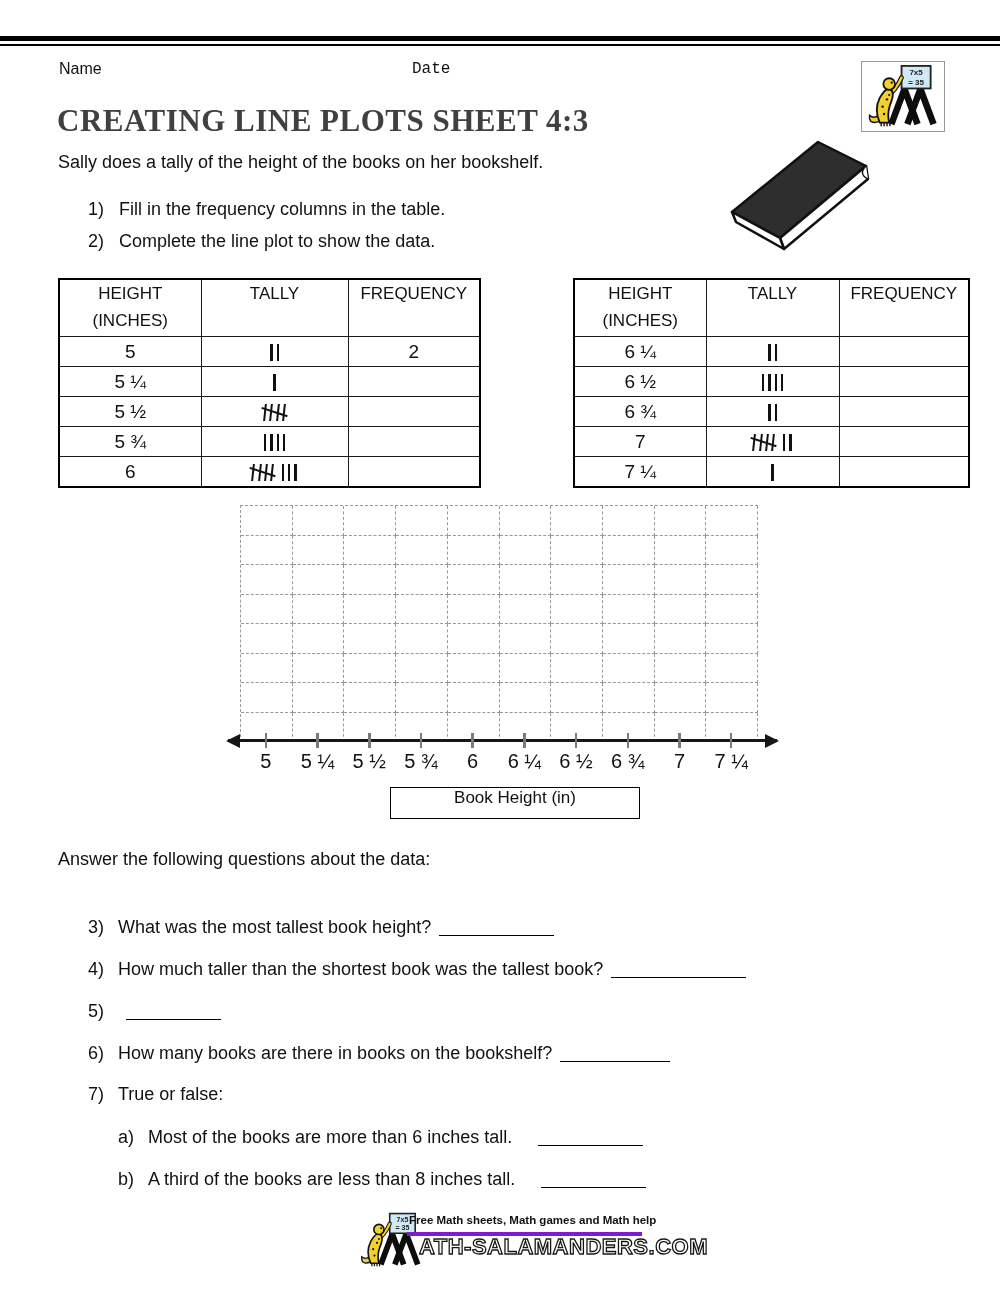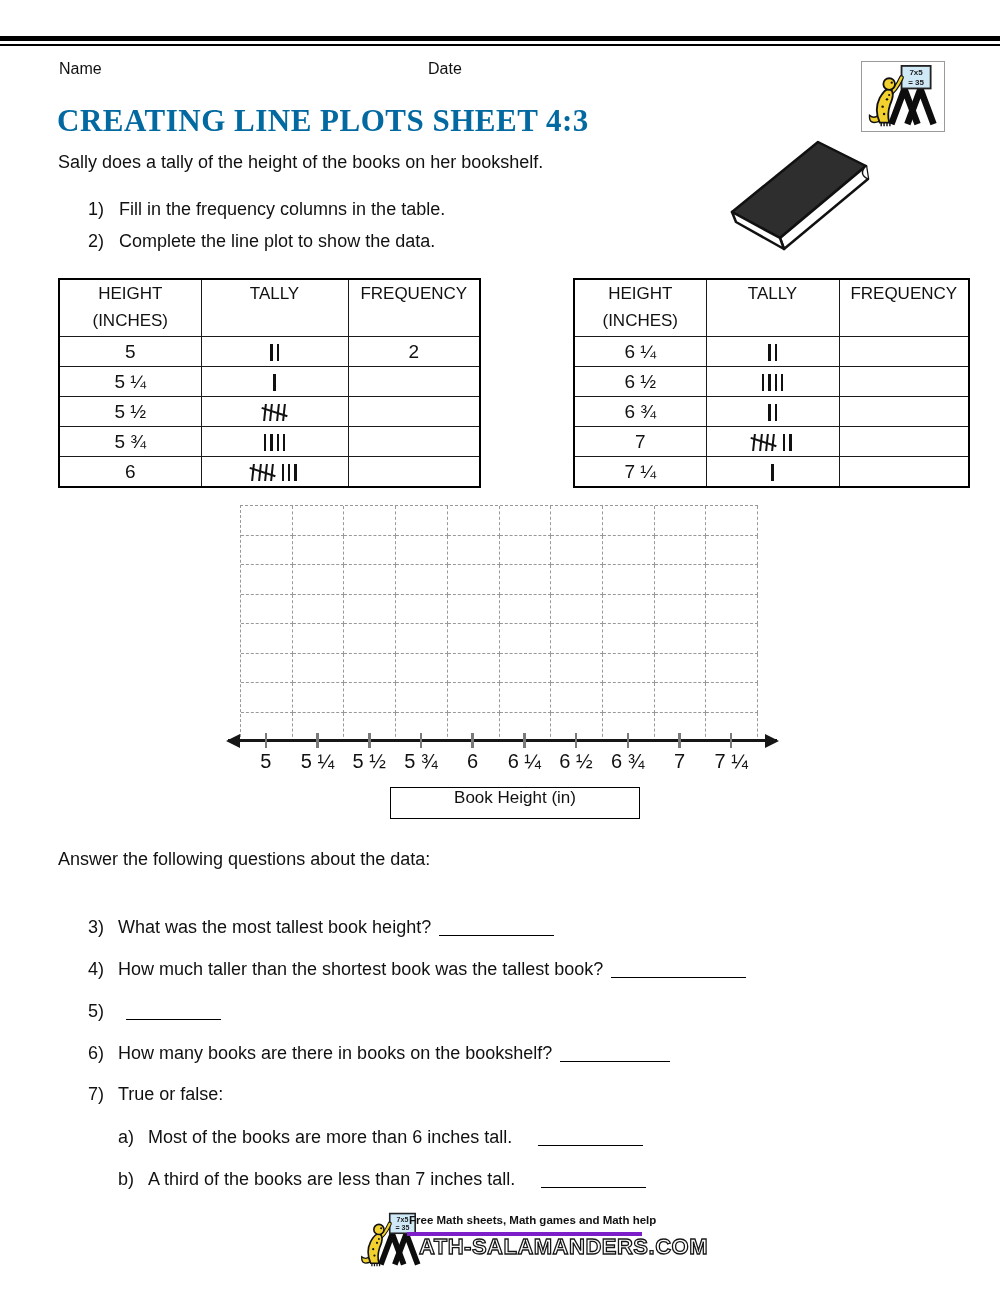--- a/index.html
+++ b/index.html
@@ -1,21 +1,21 @@
 <!DOCTYPE html>
 <html><head>
 <meta charset="utf-8">
 <style>
   html,body{margin:0;padding:0;background:#fff;}
   .page{position:relative;width:1000px;height:1294px;background:#fff;overflow:hidden;
         font-family:"Liberation Sans",sans-serif;color:#111;}
   .top-rule{position:absolute;left:0;top:36px;width:100%;height:3px;
         border-top:5px solid #000;border-bottom:2px solid #000;}
   .meta-label{position:absolute;top:60px;font-size:16px;}
-  .meta-name{left:59px;} .meta-date{left:428px;}
+  .meta-name{left:59px;} .meta-date{left:412px;font-family:Liberation Mono, monospace;}
   .badge{position:absolute;left:861px;top:61px;width:82px;height:69px;border:1.5px solid #9a9a9a;
         display:flex;align-items:center;justify-content:center;background:#fff;}
   .title{position:absolute;left:57px;top:103px;font-family:"Liberation Serif",serif;
         font-weight:bold;font-size:31px;letter-spacing:.5px;}
   .intro{position:absolute;left:58px;top:152px;font-size:18px;}
   .instructions{position:absolute;left:88px;top:199px;font-size:18px;}
   .instr-row{display:flex;margin-bottom:13px;height:19px;}
   .instr-num{width:22px;margin-right:9px;}
   .book{position:absolute;left:716px;top:138px;}
   table.tbl{position:absolute;top:278px;border-collapse:collapse;table-layout:fixed;border:2.5px solid #000;}
@@ -81,21 +81,21 @@
       <circle cx="36.5" cy="27" r="1.6" fill="#111"></circle>
       <circle cx="24" cy="60" r="1.7" fill="#111"></circle>
             <circle cx="30" cy="50" r="1.7" fill="#111"></circle>
       <circle cx="26" cy="70" r="1.7" fill="#111"></circle>
             <circle cx="33" cy="44" r="1.5" fill="#111"></circle>
       <path d="M22,82 L22,87 M26,82 L26,87 M30,82 L30,87 M34,82 L34,87" stroke="#111" stroke-width="2"></path>
     </g>
   </svg></span>
   </div>
 
-  <div class="title" style="color: #0369a1;">CREATING LINE PLOTS SHEET 4:3</div>
+  <div class="title" style="color: #404040;">CREATING LINE PLOTS SHEET 4:3</div>
   <div class="intro">Sally does a tally of the height of the books on her bookshelf.</div>
 
   <div class="instructions">
       <div class="instr-row">
         <span class="instr-num">1)</span>
         <span>Fill in the frequency columns in the table.</span>
       </div>
       <div class="instr-row">
         <span class="instr-num">2)</span>
         <span>Complete the line plot to show the data.</span>
@@ -405,21 +405,21 @@
           <span class="q-num">7)</span>
           <span>True or false:</span>
         </div>
         <div class="q-row q-sub">
           <span class="q-num">a)</span>
           <span>Most of the books are more than 6 inches tall.</span>
           <span class="blank" style="width: 105px; margin-left: 26px;"></span>
         </div>
         <div class="q-row q-sub">
           <span class="q-num">b)</span>
-          <span>A third of the books are less than 7 inches tall.</span>
+          <span>A third of the books are less than 8 inches tall.</span>
           <span class="blank" style="width: 105px; margin-left: 26px;"></span>
         </div>
       </div>
   </div>
 
   <div class="footer">
     <span class="footer-logo"><svg width="68" height="56" viewBox="0 0 104 88">
     <g>
       <polyline points="36,84 54,36 72,84" fill="none" stroke="#0d0d0d" stroke-width="9"></polyline>
       <polyline points="58,84 76,36 94,84" fill="none" stroke="#0d0d0d" stroke-width="9"></polyline>

